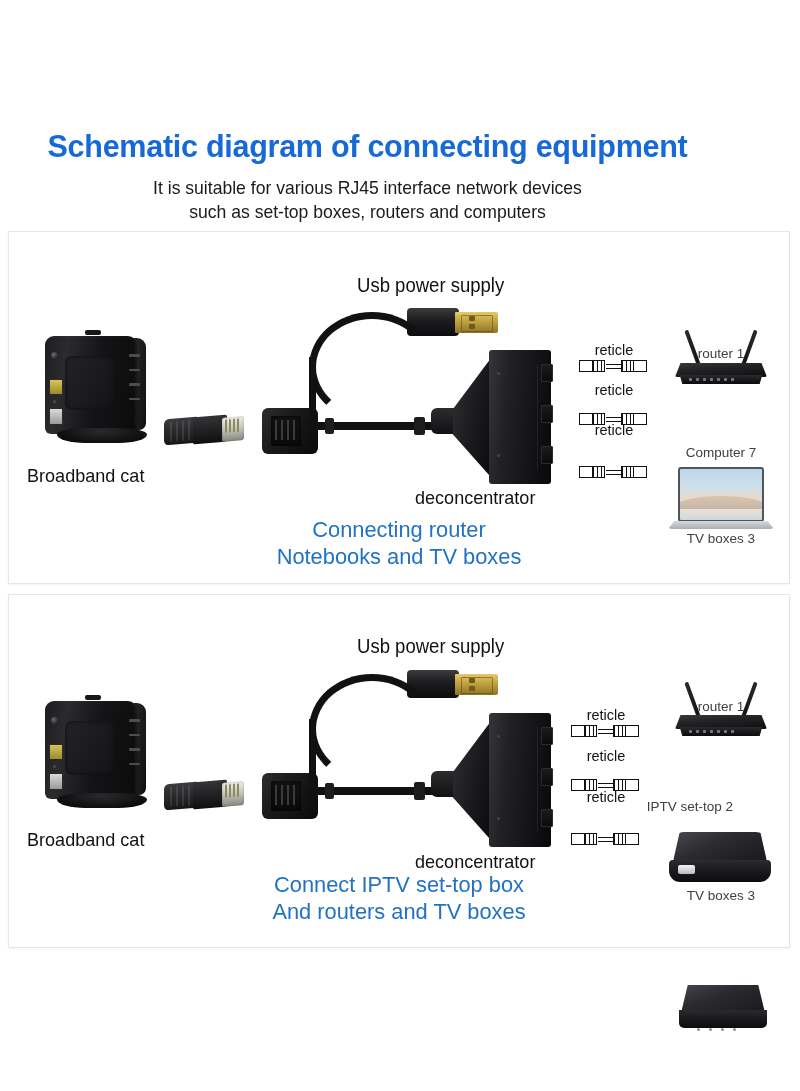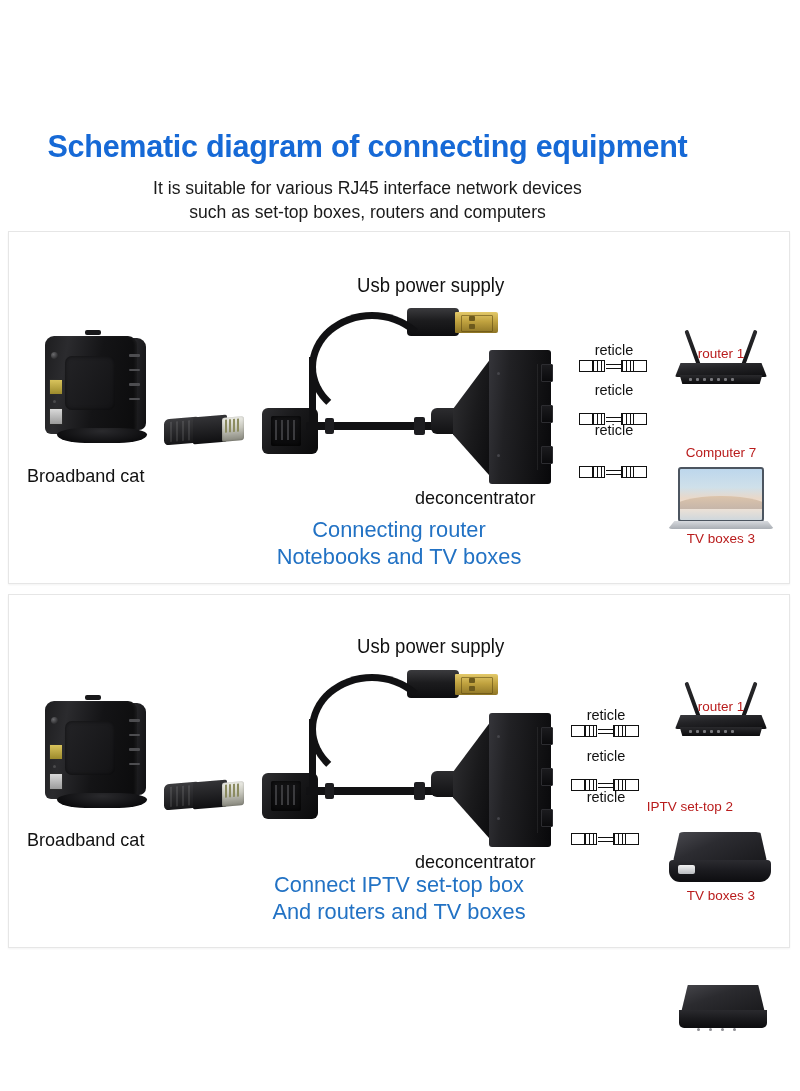--- a/index.html
+++ b/index.html
@@ -60,21 +60,21 @@
   
   .lbl-black {
     font-size: 19px;
     color: #111;
     white-space: nowrap;
     transform: scaleX(0.95);
     transform-origin: left center;
   }
   .lbl-device {
     font-size: 13.5px;
-    color: #b91c1c;
+    color: #404040;
     white-space: nowrap;
     text-align: center;
     width: 130px;
   }
   .lbl-reticle {
     font-size: 14.5px;
     color: #111;
     white-space: nowrap;
     text-align: center;
     width: 70px;

